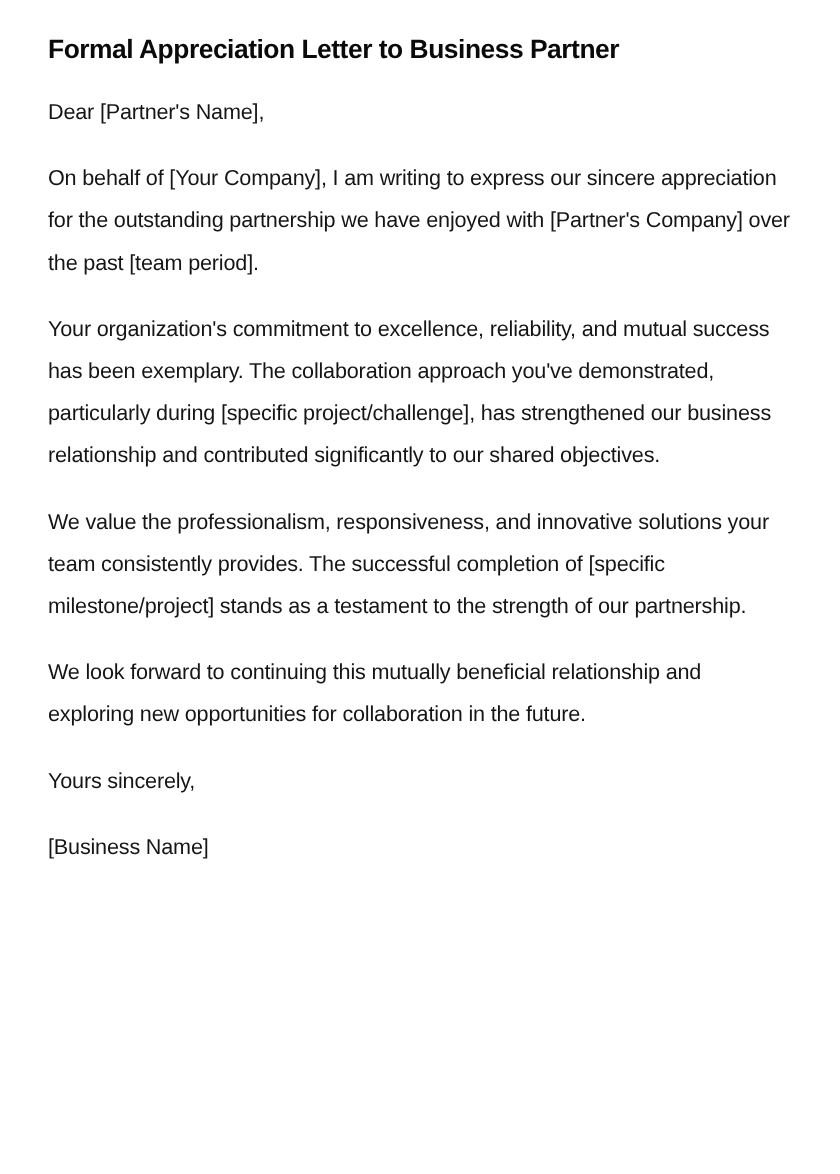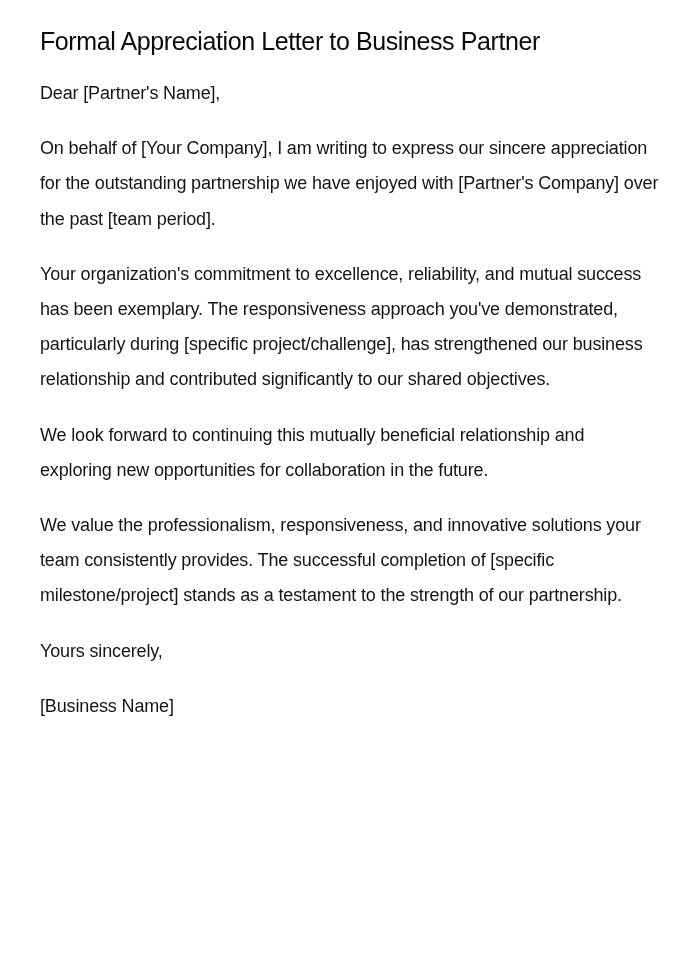--- a/index.html
+++ b/index.html
@@ -14,22 +14,22 @@
       font-family: "Liberation Sans", "DejaVu Sans", sans-serif;
       color: #111111;
     }
     .page {
       position: relative;
       padding: 24px 40px 0 40px;
       box-sizing: border-box;
       width: 700px;
     }
     .title {
-      font-size: 25px;
-      font-weight: normal;
+      font-size: 22px;
+      font-weight: bold;
       letter-spacing: -0.4px;
       margin: 0;
       line-height: 34px;
       color: #0a0a0a;
     }
     .para {
       font-size: 18px;
       line-height: 35.2px;
       margin: 0;
       letter-spacing: -0.15px;
@@ -46,24 +46,24 @@
 </head>
 <body>
 
 <div class="page">
   <h1 class="title">Formal Appreciation Letter to Business Partner</h1>
 
   <p class="para greeting">Dear [Partner's Name],</p>
 
   <p class="para p1">On behalf of [Your Company], I am writing to express our sincere appreciation for the outstanding partnership we have enjoyed with [Partner's Company] over the past [team period].</p>
 
-  <p class="para p2">Your organization's commitment to excellence, reliability, and mutual success has been exemplary. The responsiveness approach you've demonstrated, particularly during [specific project/challenge], has strengthened our business relationship and contributed significantly to our shared objectives.</p>
+  <p class="para p2">Your organization's commitment to excellence, reliability, and mutual success has been exemplary. The collaboration approach you've demonstrated, particularly during [specific project/challenge], has strengthened our business relationship and contributed significantly to our shared objectives.</p>
+
+  <p class="para p3">We value the professionalism, responsiveness, and innovative solutions your team consistently provides. The successful completion of [specific milestone/project] stands as a testament to the strength of our partnership.</p>
 
   <p class="para p4">We look forward to continuing this mutually beneficial relationship and exploring new opportunities for collaboration in the future.</p>
-
-  <p class="para p3">We value the professionalism, responsiveness, and innovative solutions your team consistently provides. The successful completion of [specific milestone/project] stands as a testament to the strength of our partnership.</p>
 
   <p class="para closing">Yours sincerely,</p>
 
 
 
   <p class="para sig">[Business Name]</p>
 </div>
 
 </body></html>

